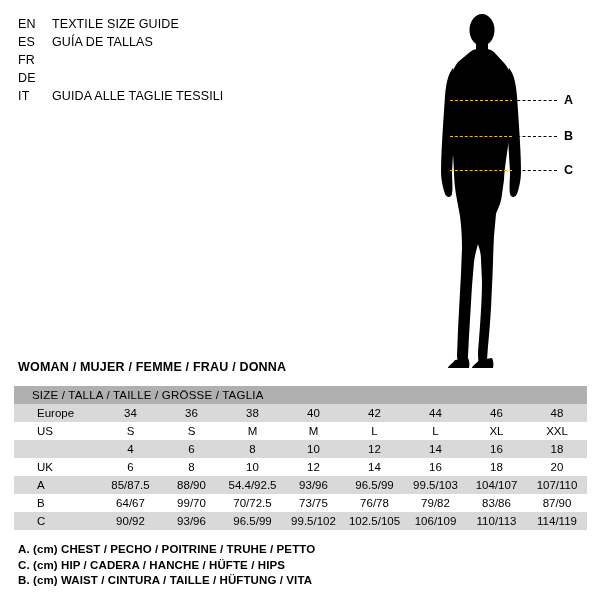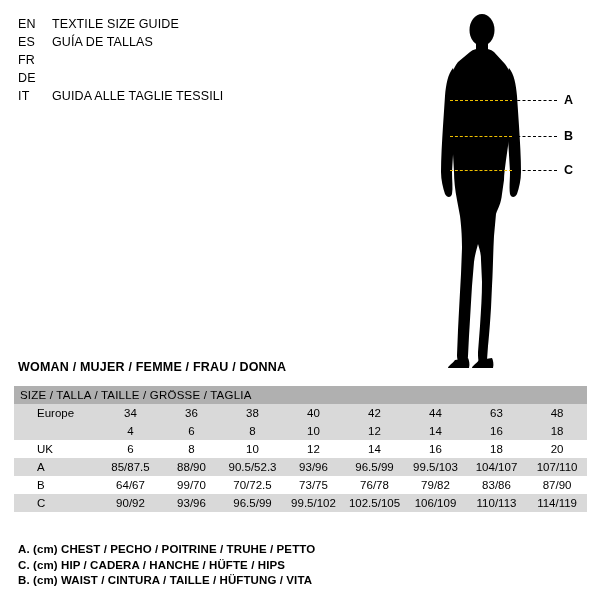--- a/index.html
+++ b/index.html
@@ -103,21 +103,21 @@
     font-weight: normal;
     line-height: 14px;
   }
   .size-table .rowhead {
     text-align: left;
     padding-left: 23px;
   }
   .row-head-band td {
     background: #b0b0b0;
     text-align: left;
-    padding-left: 6px;
+    padding-left: 18px;
     font-size: 11.5px;
     letter-spacing: .2px;
   }
   .row-shade td { background: #d9d9d9; }
   .row-plain td { background: #ffffff; }
   .row-shade-dark td { background: #d9d9d9; }
 
   
   .footnotes {
     position: absolute;
@@ -264,24 +264,35 @@
       </tr>
 
       <tr class="row-shade">
         <td class="rowhead">Europe</td>
         <td>34</td>
         <td>36</td>
         <td>38</td>
         <td>40</td>
         <td>42</td>
         <td>44</td>
-        <td>63</td>
+        <td>46</td>
         <td>48</td>
       </tr>
 
+      <tr class="row-plain">
+        <td class="rowhead">US</td>
+        <td>S</td>
+        <td>S</td>
+        <td>M</td>
+        <td>M</td>
+        <td>L</td>
+        <td>L</td>
+        <td>XL</td>
+        <td>XXL</td>
+      </tr>
 
       <tr class="row-shade">
         <td class="rowhead"></td>
         <td>4</td>
         <td>6</td>
         <td>8</td>
         <td>10</td>
         <td>12</td>
         <td>14</td>
         <td>16</td>
@@ -297,21 +308,21 @@
         <td>14</td>
         <td>16</td>
         <td>18</td>
         <td>20</td>
       </tr>
 
       <tr class="row-shade">
         <td class="rowhead">A</td>
         <td>85/87.5</td>
         <td>88/90</td>
-        <td>90.5/52.3</td>
+        <td>54.4/92.5</td>
         <td>93/96</td>
         <td>96.5/99</td>
         <td>99.5/103</td>
         <td>104/107</td>
         <td>107/110</td>
       </tr>
 
       <tr class="row-plain">
         <td class="rowhead">B</td>
         <td>64/67</td>

